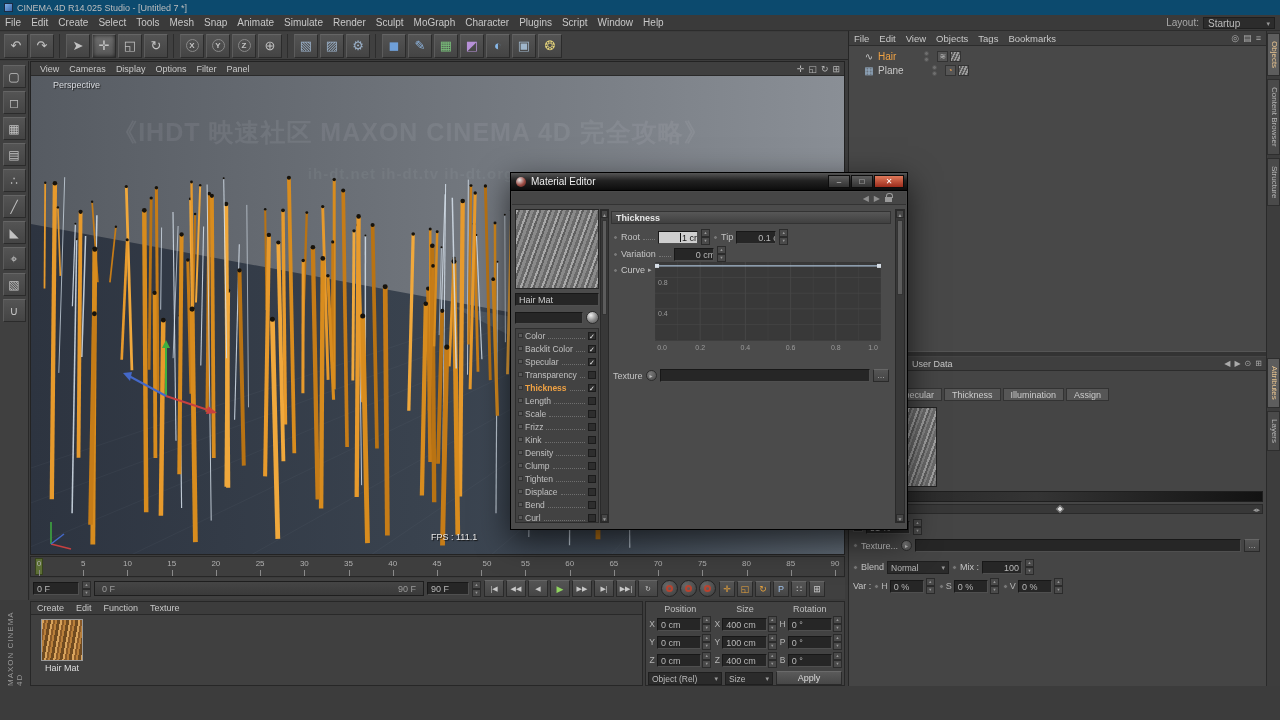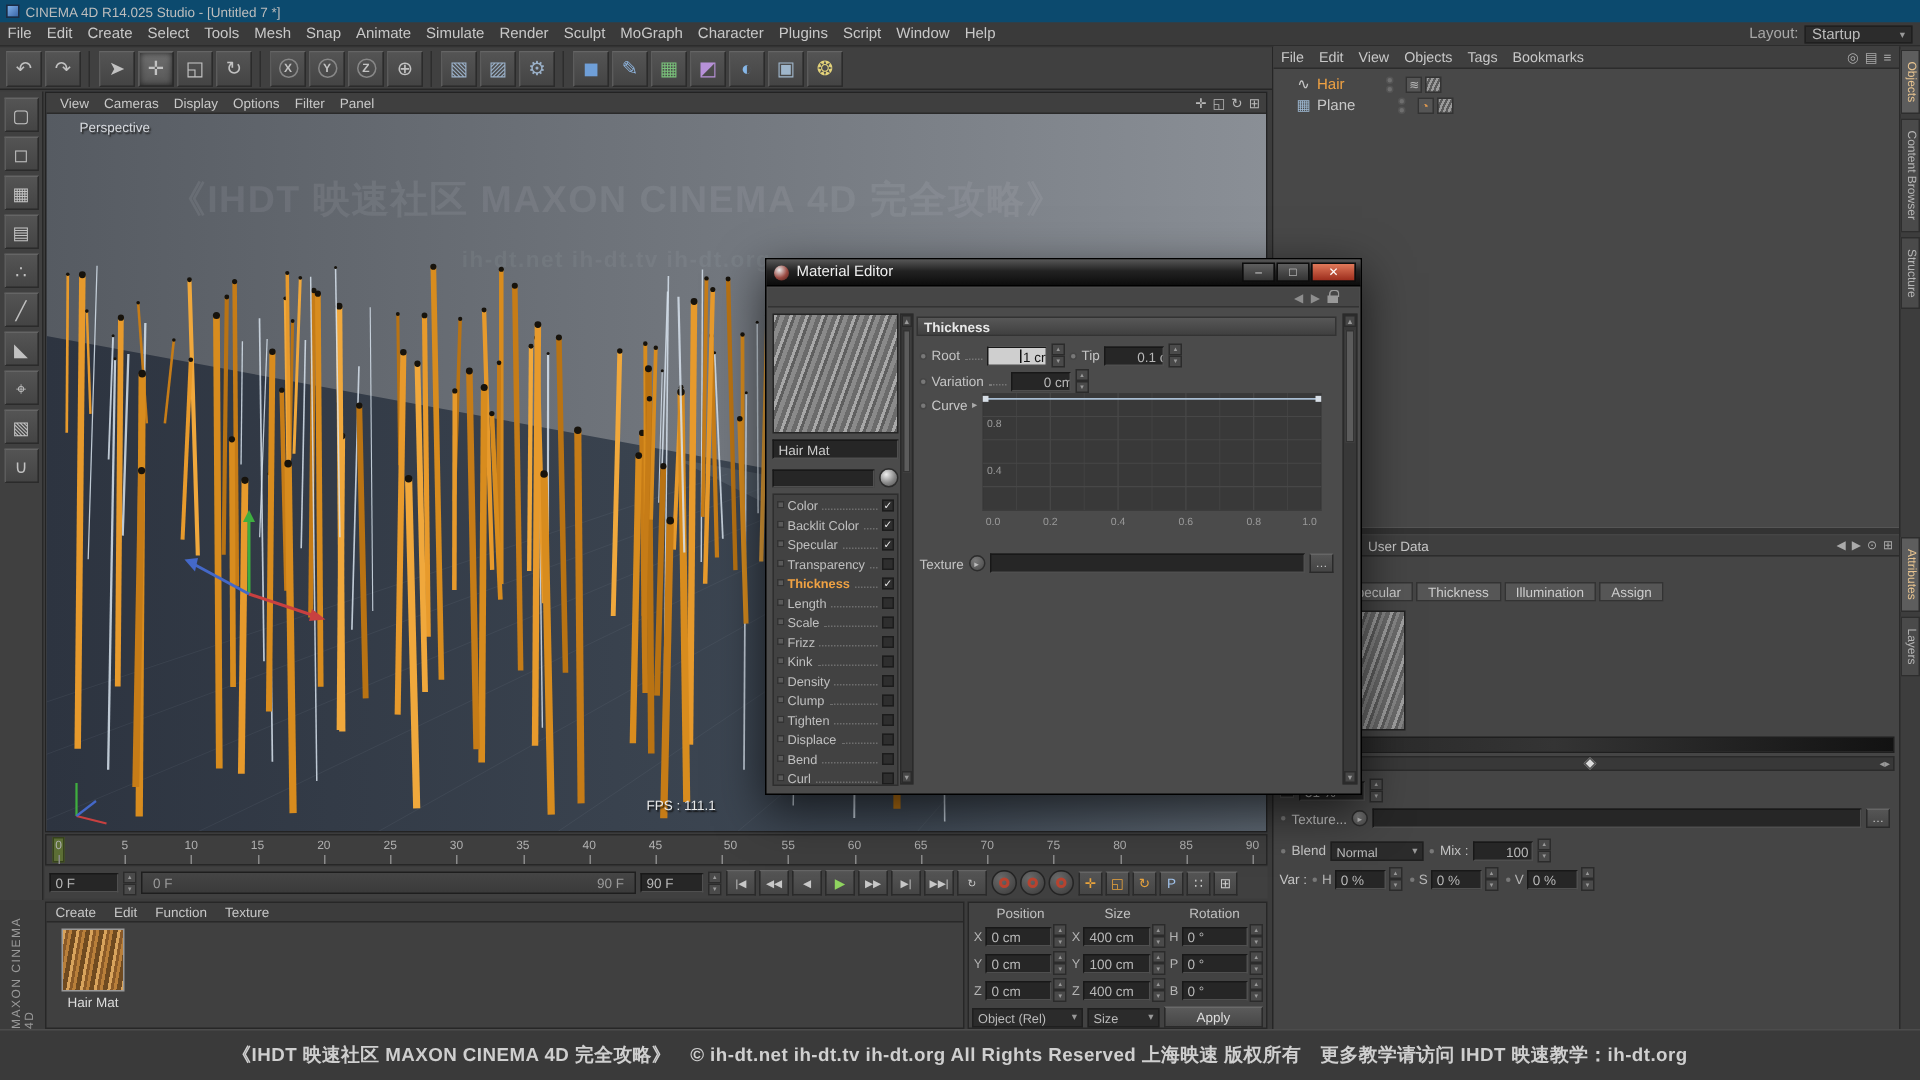--- a/index.html
+++ b/index.html
@@ -986,23 +986,20 @@
         <div class="side-tab active">Objects</div>
         <div class="side-tab">Content Browser</div>
         <div class="side-tab">Structure</div>
       </div>
     <div id="side-bottom">
         <div class="side-tab active">Attributes</div>
         <div class="side-tab">Layers</div>
       </div>
   </div>
 
-  <div class="statusbar">
-    <span>《IHDT 映速社区 MAXON CINEMA 4D 完全攻略》　© ih-dt.net ih-dt.tv  ih-dt.org  All Rights Reserved 上海映速 版权所有　更多教学请访问 IHDT 映速教学：ih-dt.org</span>
-  </div>
 
   <div class="me">
     <div class="me-title">
       <span class="me-ticon"></span>
       <span>Material Editor</span>
       <span class="me-winbtns">
         <span class="me-winbtn">–</span>
         <span class="me-winbtn">□</span>
         <span class="me-winbtn close">✕</span>
       </span>

